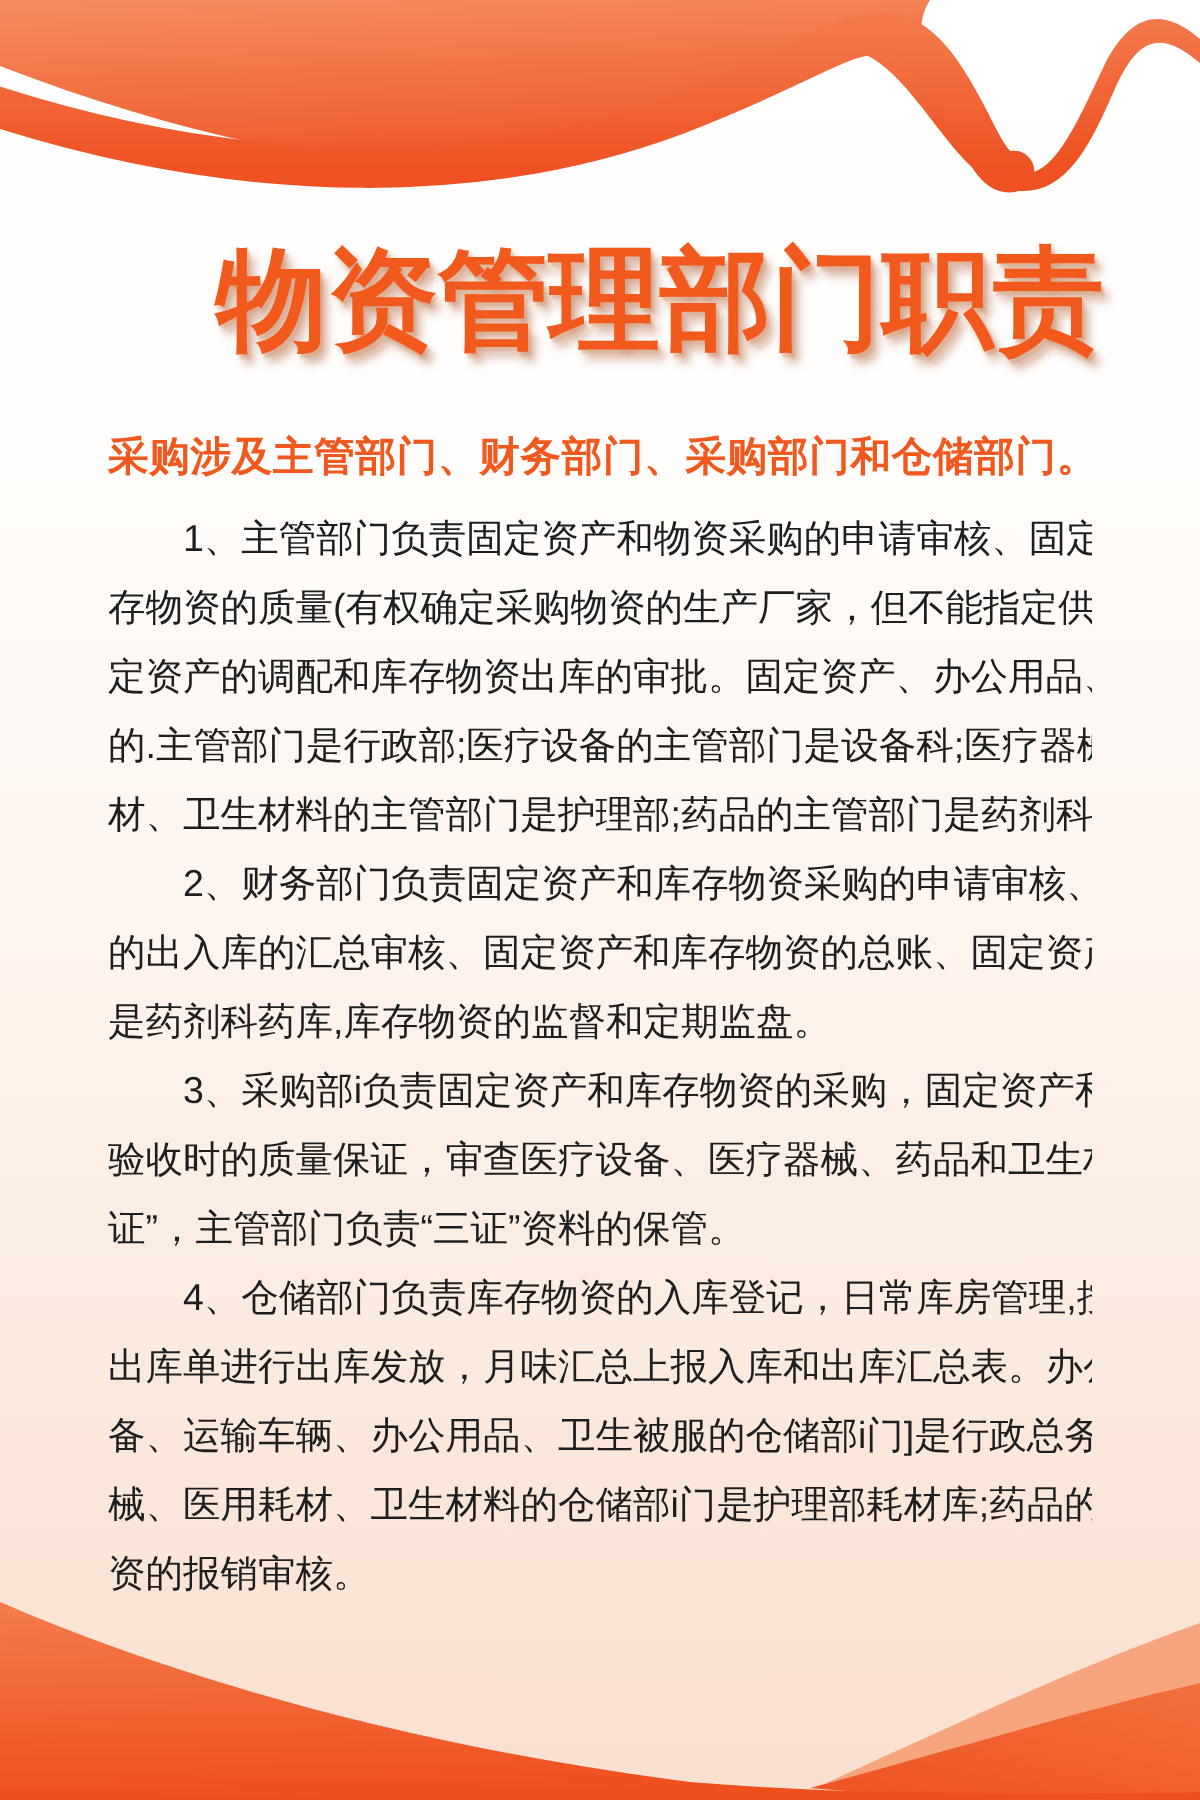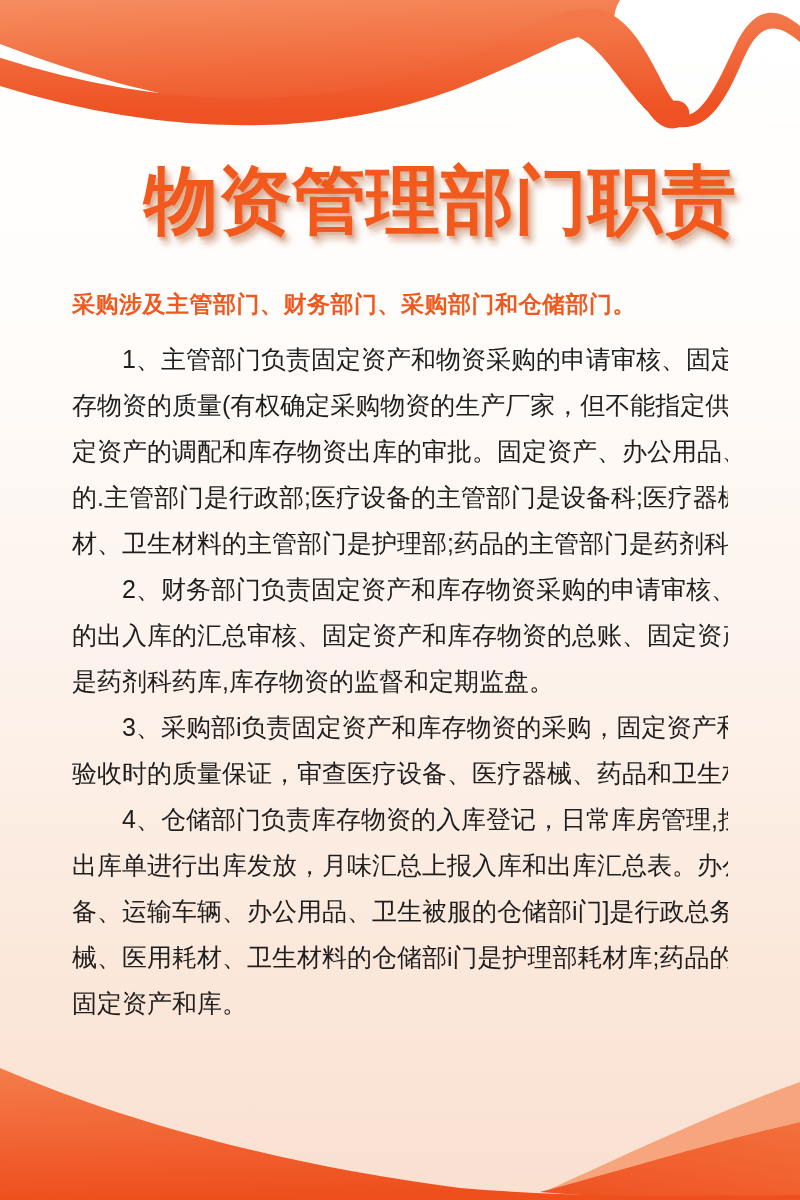--- a/index.html
+++ b/index.html
@@ -20,21 +20,21 @@
     position: absolute; top: 152px; left: 0; width: 800px;
     margin: 0; text-align: center;
     font-family: "DejaVu Serif", "Liberation Serif", serif;
     font-weight: bold; font-size: 74px; line-height: 1.3;
     color: #F2591D; letter-spacing: 0px;
     text-shadow: 2px 3px 2px rgba(205,135,95,0.45), 5px 7px 6px rgba(185,115,80,0.5);
     padding-left: 40px;
   }
   .subtitle {
     position: absolute; top: 284px; left: 72px; width: 660px;
-    font-size: 23px; font-weight: bold; color: #F0581E;
+    font-size: 27px; font-weight: bold; color: #F0581E;
     letter-spacing: 0.5px; line-height: 40px;
   }
   .content {
     position: absolute; top: 336px; left: 72px; width: 656px;
     color: #1E1E1E; font-size: 25px;
   }
   .paragraph { margin: 0; }
   .line {
     height: 46px; line-height: 46px;
     text-align: justify; text-align-last: justify;
@@ -80,27 +80,28 @@
         <div class="line last">材、卫生材料的主管部门是护理部;药品的主管部门是药剂科。</div>
       </div>
       <div class="paragraph">
         <div class="line first">2、财务部门负责固定资产和库存物资采购的申请审核、库存物资</div>
         <div class="line">的出入库的汇总审核、固定资产和库存物资的总账、固定资产和库存物</div>
         <div class="line last">是药剂科药库,库存物资的监督和定期监盘。</div>
       </div>
       <div class="paragraph">
         <div class="line first">3、采购部i负责固定资产和库存物资的采购，固定资产和库存物资</div>
         <div class="line">验收时的质量保证，审查医疗设备、医疗器械、药品和卫生材料的“三</div>
+        <div class="line last">证”，主管部门负责“三证”资料的保管。</div>
       </div>
       <div class="paragraph">
         <div class="line first">4、仓储部门负责库存物资的入库登记，日常库房管理,按照审批的</div>
         <div class="line">出库单进行出库发放，月味汇总上报入库和出库汇总表。办公家具、设</div>
         <div class="line">备、运输车辆、办公用品、卫生被服的仓储部i门]是行政总务科;医疗器</div>
         <div class="line">械、医用耗材、卫生材料的仓储部i门是护理部耗材库;药品的仓储部门</div>
-        <div class="line last">固定资产和库。</div>
+        <div class="line last">资的报销审核。</div>
       </div>
     </div>
 
   <svg class="wave bottom" width="800" height="150" viewBox="0 0 800 150" aria-hidden="true">
     <defs>
       <linearGradient id="gBotL" x1="0" y1="0" x2="0.15" y2="1">
         <stop offset="0" stop-color="#F47C4B"></stop>
         <stop offset="1" stop-color="#EE4F1D"></stop>
       </linearGradient>
       <linearGradient id="gBotR" x1="1" y1="0" x2="0.3" y2="1">

